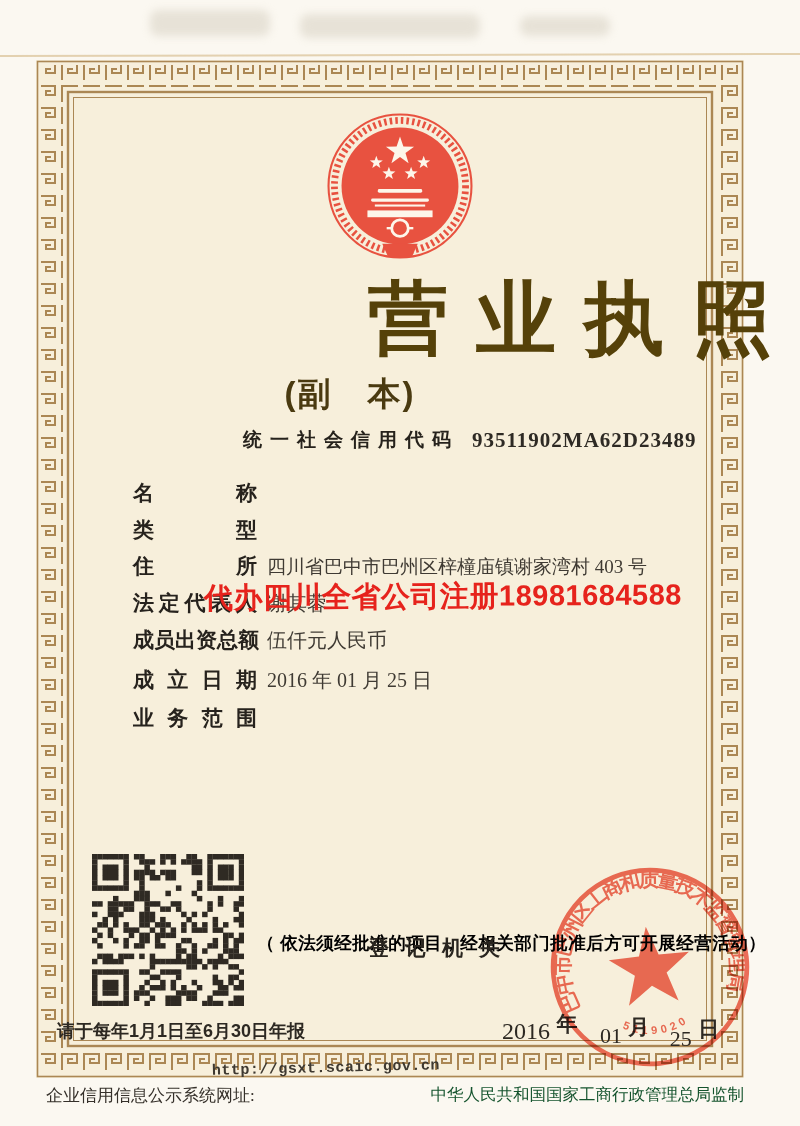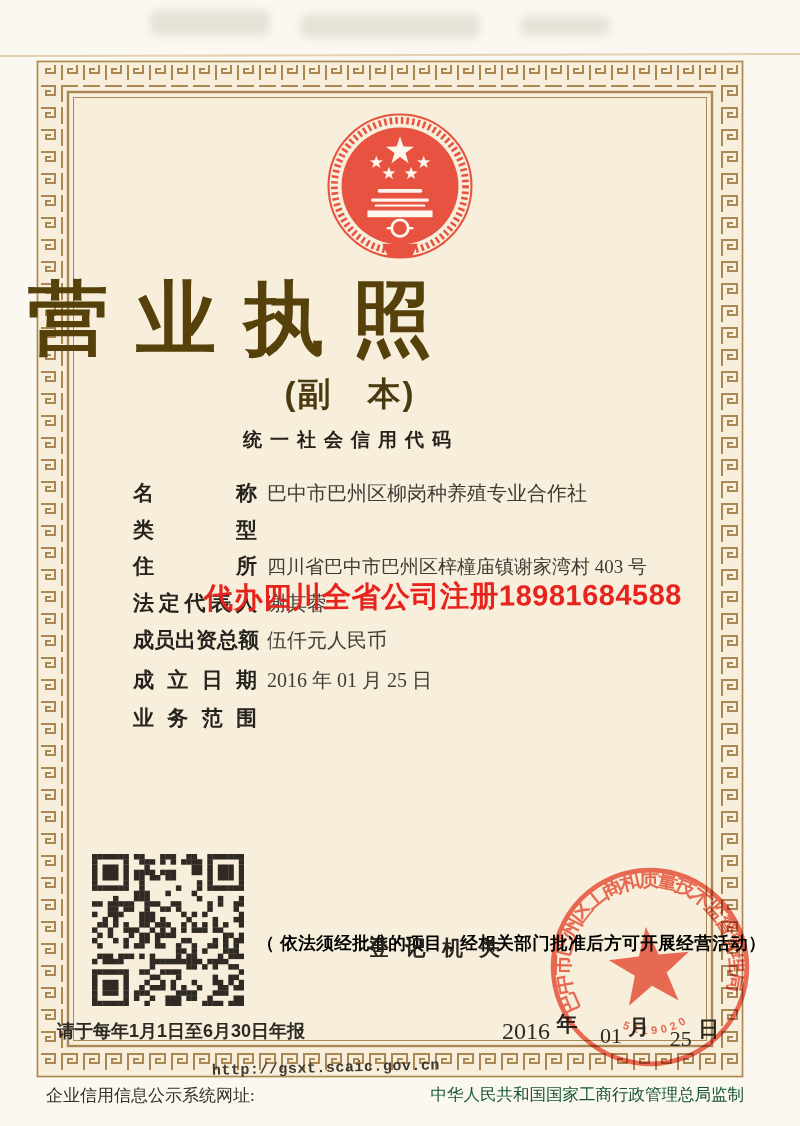--- a/index.html
+++ b/index.html
@@ -13,21 +13,21 @@
   
   .paper{left:36px;top:60px;width:708px;height:1018px;background:var(--c-paper,#f7efdb);z-index:0;}
   .frame-svg{left:36px;top:60px;z-index:1;}
   .edge-line{left:0;top:54px;width:800px;height:2px;background:#cfb07a;opacity:.55;transform:rotate(-.15deg);z-index:2;}
   .ghost{background:#cfc8b8;filter:blur(4px);opacity:.45;border-radius:8px;z-index:0;}
 
   
   .emblem{left:326px;top:112px;z-index:2;}
 
   
-  .title{left:0;top:266px;width:800px;text-align:left;font-size:80px;font-weight:bold;
+  .title{left:0;top:266px;width:800px;text-align:right;font-size:80px;font-weight:bold;
          letter-spacing:28px;padding-left:28px;box-sizing:border-box;color:var(--c-title,#554109);z-index:2;}
   .subtitle{left:0;top:372px;width:700px;text-align:center;font-size:33px;font-weight:600;
             color:#4a3a10;z-index:2;letter-spacing:2px;}
 
   
   .credit{left:243px;top:427px;display:flex;align-items:flex-end;gap:13px;z-index:2;white-space:nowrap;}
   .credit .lbl{font-size:19px;font-weight:bold;letter-spacing:8px;color:#26221c;}
   .credit .val{font-family:"Liberation Serif",serif;font-size:21px;font-weight:600;letter-spacing:1px;color:#2e2a24;}
 
   
@@ -114,28 +114,28 @@
     <rect x="41" y="77.7" width="3.4" height="1.6" fill="#fdf6ea"></rect>
     <rect x="55.6" y="77.7" width="3.4" height="1.6" fill="#fdf6ea"></rect>
   </g>
 </svg>
 
 <div class="abs title">营业执照</div>
 <div class="abs subtitle">(副　本)</div>
 
 <div class="abs credit">
   <span class="lbl">统一社会信用代码</span>
+  <span class="val">93511902MA62D23489</span>
 </div>
 
 <div class="abs frow" style="top:479px;">
   <div class="f-label jlabel">
       <span>名</span>
       <span>称</span>
     </div>
-  <div class="f-value">巴中市巴州区柳岗种养殖专业合作社</div>
 </div>
 <div class="abs frow" style="top:516px;">
   <div class="f-label jlabel">
       <span>类</span>
       <span>型</span>
     </div>
 </div>
 <div class="abs frow" style="top:552px;">
   <div class="f-label jlabel">
       <span>住</span>

